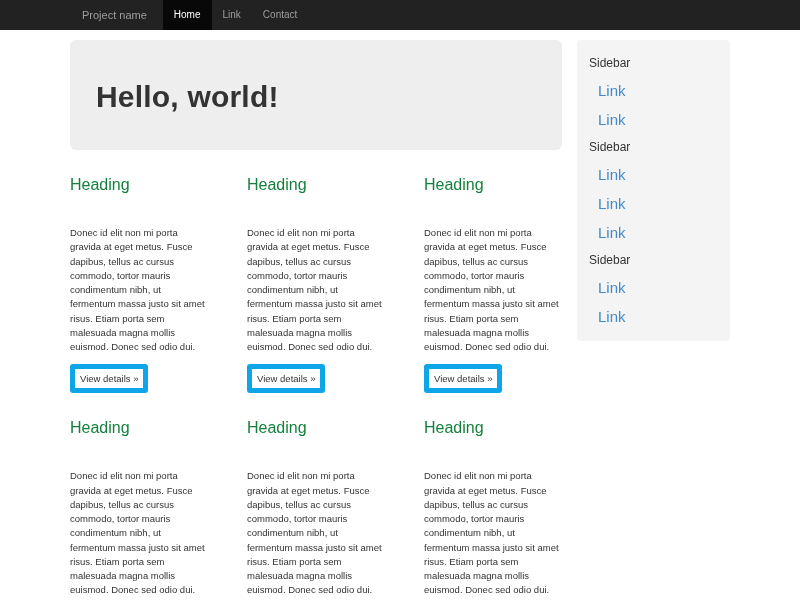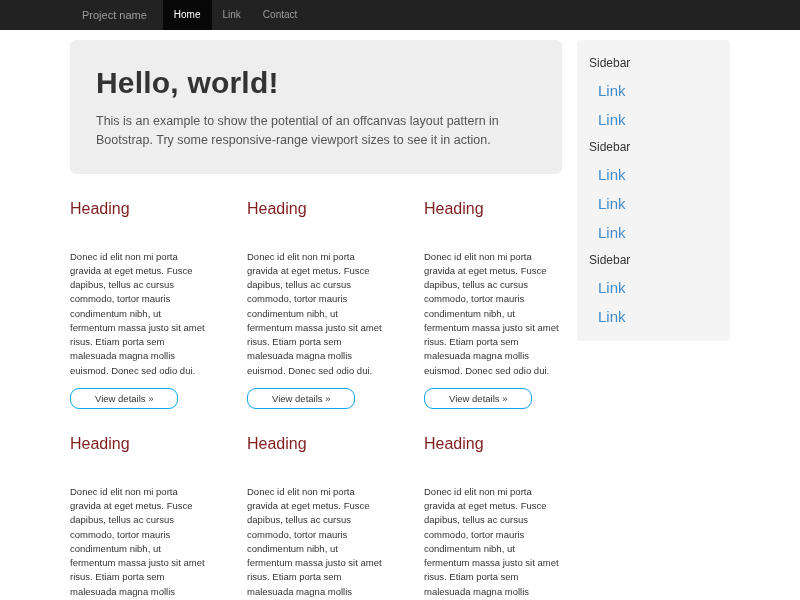--- a/index.html
+++ b/index.html
@@ -53,21 +53,21 @@
   .main-row {
     display: flex;
     justify-content: space-between;
     margin-top: 10px;
   }
   .content-col { width: 492px; }
   
   .jumbotron {
     background: #eeeeee;
     border-radius: 6px;
-    padding: 26px 26px 24px 26px;
+    padding: 40px 26px 24px 26px;
   }
   .jumbotron h1 {
     font-size: 30px;
     font-weight: bold;
     color: #333333;
     margin-bottom: 12px;
     letter-spacing: 0.2px;
   }
   .jumbotron p.lead {
     font-size: 12.5px;
@@ -78,39 +78,39 @@
   
   .cards-row {
     display: flex;
     justify-content: space-between;
     margin-top: 20px;
   }
   .card { width: 138px; }
   .card h2 {
     font-size: 16px;
     font-weight: 500;
-    color: #7f1d1d;
+    color: #15803d;
     margin-bottom: 9px;
     margin-top: 6px;
   }
   .card p {
     font-size: 9.5px;
     line-height: 1.5;
     color: #333333;
     margin-bottom: 10px;
     margin-top: 32px;
   }
   .btn {
     display: inline-block;
-    padding: 4px 24px;
+    padding: 4px 5px;
     font-size: 9.5px;
     color: #333333;
     background: #ffffff;
-    border: 1px solid #0ea5e9;
-    border-radius: 9px;
+    border: 5px solid #0ea5e9;
+    border-radius: 3px;
     text-decoration: none;
     cursor: pointer;
   }
   
   .sidebar {
     width: 153px;
     background: #f4f4f4;
     border-radius: 4px;
     padding: 10px 12px;
     align-self: flex-start;
@@ -148,21 +148,20 @@
     </ul>
   </div>
 </nav>
 
 <div class="container">
   <div class="main-row">
     <div class="content-col">
 
       <div class="jumbotron">
         <h1>Hello, world!</h1>
-        <p class="lead">This is an example to show the potential of an offcanvas layout pattern in Bootstrap. Try some responsive-range viewport sizes to see it in action.</p>
       </div>
 
       <div class="cards-row">
         <div class="card">
           <h2>Heading</h2>
           <p>Donec id elit non mi porta gravida at eget metus. Fusce dapibus, tellus ac cursus commodo, tortor mauris condimentum nibh, ut fermentum massa justo sit amet risus. Etiam porta sem malesuada magna mollis euismod. Donec sed odio dui.</p>
           <a href="#" class="btn">View details »</a>
         </div>
         <div class="card">
           <h2>Heading</h2>

